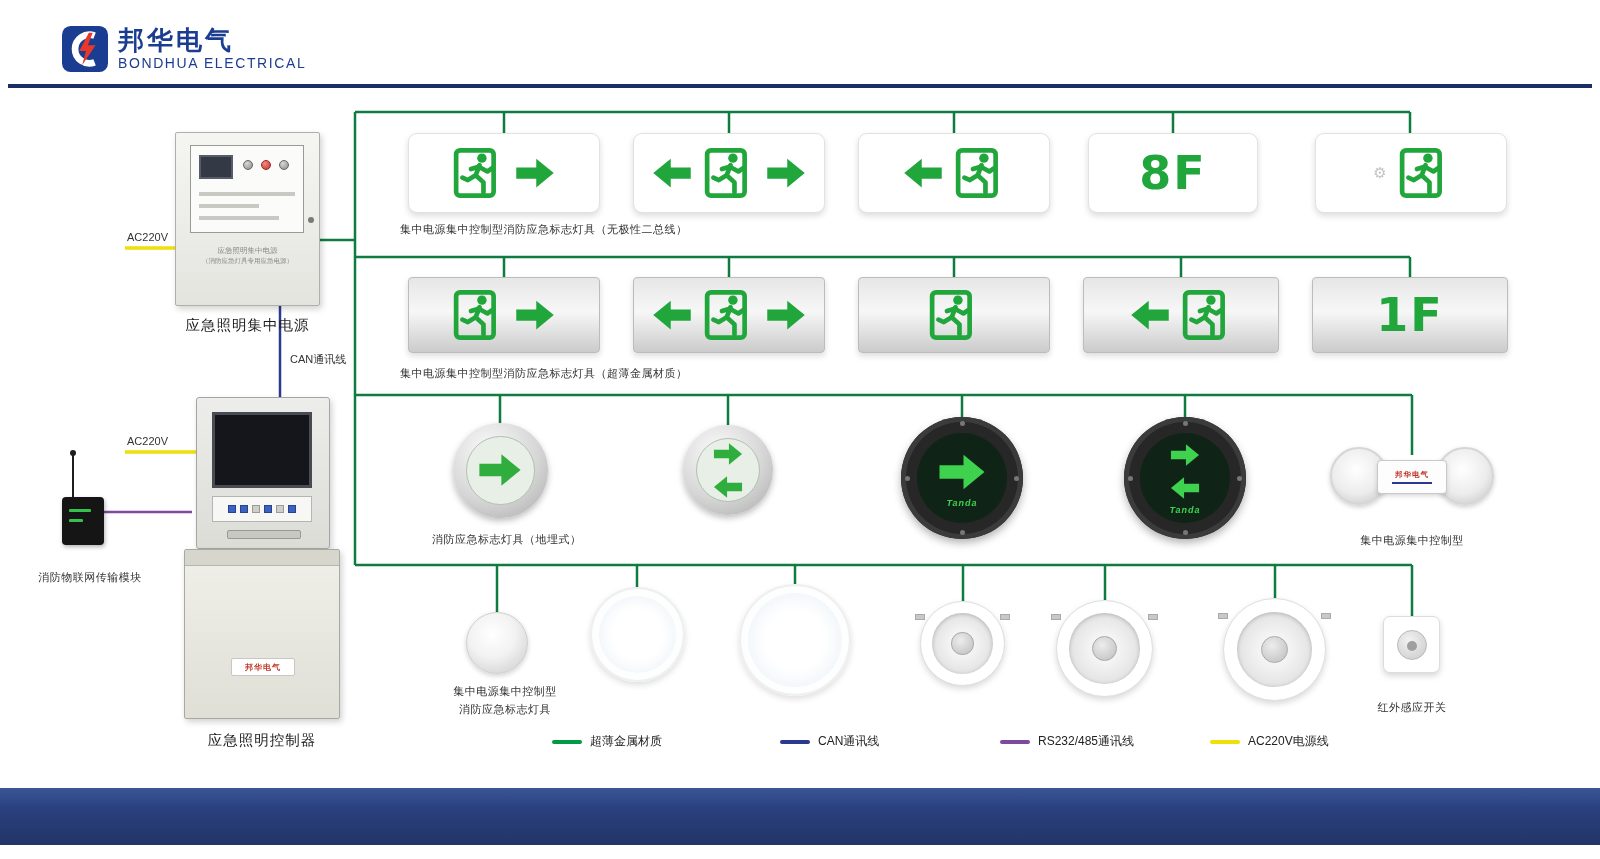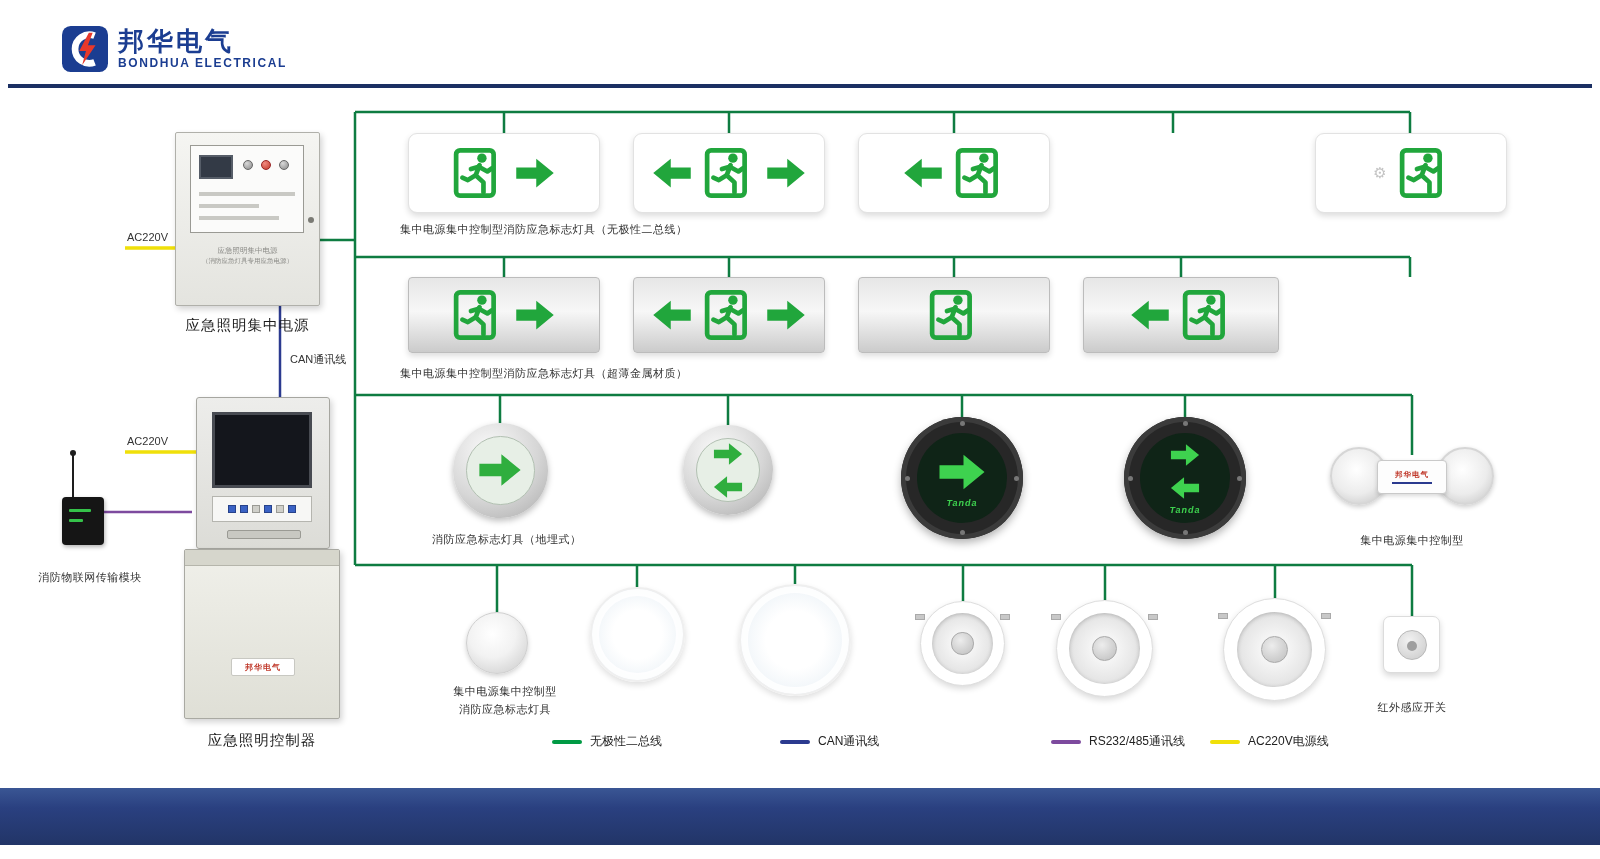--- a/index.html
+++ b/index.html
@@ -5,21 +5,21 @@
   * { margin:0; padding:0; box-sizing:border-box; }
   html,body { background:#ffffff; }
   body { font-family:"Liberation Sans","DejaVu Sans",sans-serif; }
   .stage { position:relative; width:1600px; height:859px; background:#ffffff; overflow:hidden; }
   .abs { position:absolute; }
 
   
   .logo-wrap { left:62px; top:26px; display:flex; gap:10px; align-items:center; z-index:3; }
   .logo-mark { width:46px; height:46px; }
   .logo-cn { font-size:26px; font-weight:bold; color:#1b3d91; letter-spacing:3px; line-height:1.05; }
-  .logo-en { font-size:12px; font-weight:bold; color:#1b3d91; letter-spacing:1.6px; }
+  .logo-en { font-size:14px; font-weight:normal; color:#1b3d91; letter-spacing:1.6px; }
   .main-title { left:0; right:0; top:40px; text-align:center; font-size:31px; font-weight:bold;
                 color:#1b2f63; letter-spacing:14px; z-index:2; }
   .divider { left:8px; right:8px; top:84px; height:4px; background:#1b2f63; z-index:2; }
   .footer { left:0; right:0; top:788px; height:57px;
             background:linear-gradient(180deg,#3a5694 0%,#2a4080 35%,#223567 100%); z-index:2; }
 
   
   svg.wires { left:0; top:0; width:1600px; height:859px; z-index:1; }
   .wire-label { font-size:11px; color:#333; z-index:3; }
 
@@ -261,20 +261,23 @@
       </svg>
   </div>
   <div class="sign" style="left:858px;top:133px;width:192px">
     <svg class="pict-arrow left">
         <use href="#arrow"></use>
       </svg>
     <svg class="pict-man">
         <use href="#exitman"></use>
       </svg>
   </div>
+  <div class="sign" style="left:1088px;top:133px;width:170px">
+    <span class="floor-text">8F</span>
+  </div>
   <div class="sign" style="left:1315px;top:133px;width:192px">
     <span class="gear">⚙</span>
     <svg class="pict-man">
         <use href="#exitman"></use>
       </svg>
   </div>
   <div class="abs cap" style="left:400px;top:222px">集中电源集中控制型消防应急标志灯具（无极性二总线）</div>
 
   <div class="sign metal" style="left:408px;top:277px;width:192px">
     <svg class="pict-man">
@@ -300,20 +303,23 @@
         <use href="#exitman"></use>
       </svg>
   </div>
   <div class="sign metal" style="left:1083px;top:277px;width:196px">
     <svg class="pict-arrow left">
         <use href="#arrow"></use>
       </svg>
     <svg class="pict-man">
         <use href="#exitman"></use>
       </svg>
+  </div>
+  <div class="sign metal" style="left:1312px;top:277px;width:196px">
+    <span class="floor-text">1F</span>
   </div>
   <div class="abs cap" style="left:400px;top:366px">集中电源集中控制型消防应急标志灯具（超薄金属材质）</div>
 
   <div class="gl-s" style="left:453px;top:423px;width:95px;height:95px">
     <div class="gl-s-in">
       <svg class="gl-arrow" style="width:44px;height:44px">
           <use href="#arrow"></use>
         </svg>
     </div>
   </div>
@@ -399,27 +405,27 @@
     <div class="ir-eye"></div>
   </div>
   <div class="abs cap center" style="left:430px;top:683px;width:150px;line-height:1.6">
     <div>集中电源集中控制型</div>
     <div>消防应急标志灯具</div>
   </div>
   <div class="abs cap center" style="left:1332px;top:700px;width:160px">红外感应开关</div>
 
   <div class="legend-item" style="left:552px">
     <span class="sw sw1"></span>
-    <span class="legend-label">无极性二总线</span>
+    <span class="legend-label">超薄金属材质</span>
   </div>
   <div class="legend-item" style="left:780px">
     <span class="sw sw2"></span>
     <span class="legend-label">CAN通讯线</span>
   </div>
-  <div class="legend-item" style="left:1051px">
+  <div class="legend-item" style="left:1000px">
     <span class="sw sw3"></span>
     <span class="legend-label">RS232/485通讯线</span>
   </div>
   <div class="legend-item" style="left:1210px">
     <span class="sw sw4"></span>
     <span class="legend-label">AC220V电源线</span>
   </div>
 
   <div class="abs footer"></div>
 </div>

